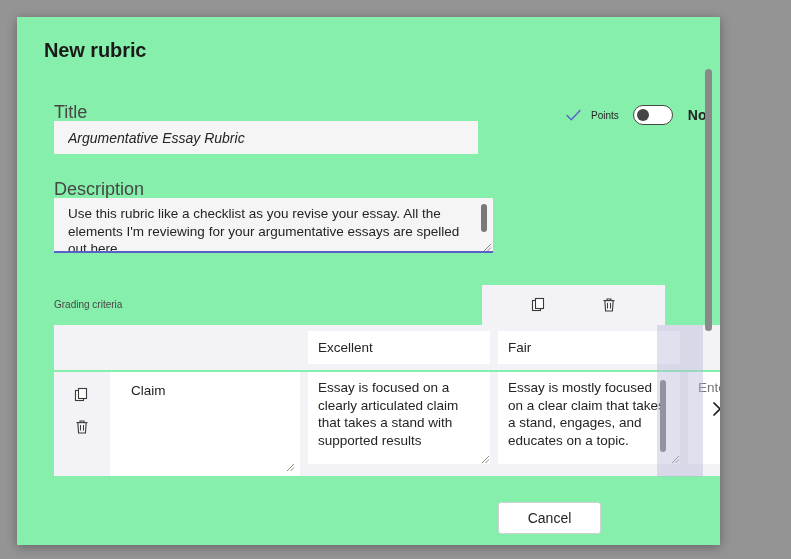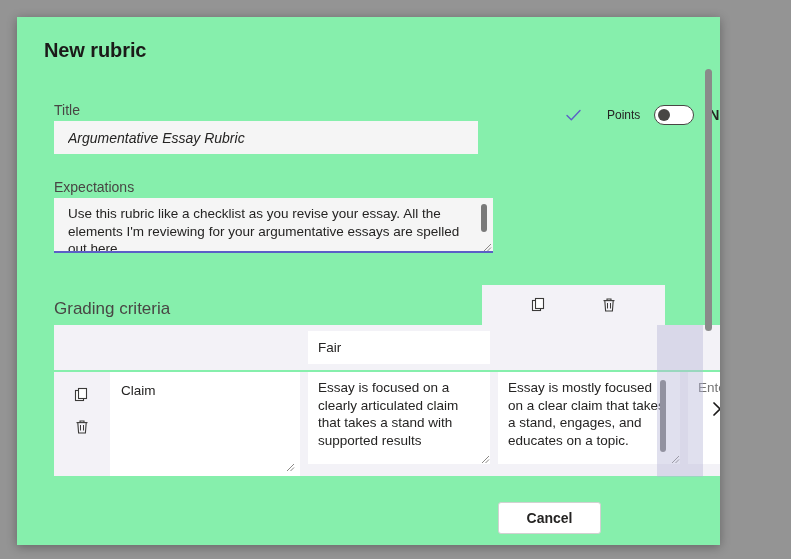--- a/index.html
+++ b/index.html
@@ -60,21 +60,21 @@
     top: 22px;
     font-size: 20px;
     font-weight: bold;
     color: #1b1a19;
     letter-spacing: -0.1px;
   }
 
   
   .field-label {
     position: absolute;
-    font-size: 14px;
+    font-size: 18px;
     color: #484644;
   }
 
   
   #title-label { left: 37px; top: 85px; }
   #title-input {
     position: absolute;
     left: 37px;
     top: 104px;
     width: 424px;
@@ -136,23 +136,22 @@
   #points-row {
     position: absolute;
     left: 548px;
     top: 88px;
     display: flex;
     align-items: center;
     gap: 9px;
   }
   #points-check { width: 17px; height: 17px; display: block; }
   #points-label {
-    font-size: 12px;
-    color: #252423;
-    margin-left: 16px;
+    font-size: 10px;
+    color: #252423;
   }
   #points-toggle {
     width: 40px;
     height: 20px;
     border-radius: 10px;
     border: 1px solid #484644;
     background: #ffffff;
     position: relative;
     box-sizing: border-box;
     margin-left: 5px;
@@ -171,21 +170,21 @@
     color: #252423;
     margin-left: 6px;
     font-weight: bold;
   }
 
   
   #criteria-label {
     position: absolute;
     left: 37px;
     top: 282px;
-    font-size: 17px;
+    font-size: 10px;
     color: #484644;
     text-align: right;
   }
 
   
   #col-toolbar {
     position: absolute;
     left: 465px;
     top: 268px;
     width: 183px;
@@ -282,21 +281,21 @@
   }
   .name-cell-box {
     position: absolute;
     left: 0; top: 0;
     width: 190px;
     height: 104px;
     background: #ffffff;
   }
   .name-text {
     position: absolute;
-    left: 11px;
+    left: 21px;
     top: 11px;
     font-size: 13.5px;
     color: #252423;
   }
   .cell-scroll {
     position: absolute;
     width: 6px;
     border-radius: 3px;
     background: #797979;
   }
@@ -343,21 +342,21 @@
     box-sizing: border-box;
     cursor: pointer;
   }
   #cancel-btn {
     left: 481px;
     top: 5px;
     width: 103px;
     background: #ffffff;
     border: 1px solid #d1d1d1;
     color: #252423;
-    font-weight: bold;
+    font-weight: normal;
   }
   #attach-btn {
     left: 608px;
     top: 5px;
     width: 103px;
     background: #5b5fc7;
     border: 1px solid #5b5fc7;
     color: #ffffff;
   }
 </style>
@@ -366,21 +365,21 @@
 
 <div id="dialog">
 
   <div id="dialog-body">
 
     <div class="dialog-title">New rubric</div>
 
     <div class="field-label" id="title-label">Title</div>
     <input id="title-input" type="text" value="Argumentative Essay Rubric" style="">
 
-    <div class="field-label" id="desc-label">Expectations</div>
+    <div class="field-label" id="desc-label">Description</div>
     <div id="desc-wrap">
       <textarea id="desc-input" style="">Use this rubric like a checklist as you revise your essay. All the elements I'm reviewing for your argumentative essays are spelled out here.</textarea>
       <div id="desc-scroll"></div>
       <div class="resize-grip" style="right:1px;bottom:3px;">
         <svg width="10" height="10" viewBox="0 0 10 10">
           <path d="M9 2 L2 9 M9 5.5 L5.5 9" stroke="#8a8886" stroke-width="1" fill="none"></path>
         </svg>
       </div>
     </div>
 
@@ -416,20 +415,23 @@
       </span>
     </div>
 
     <div id="table-clip">
       <div id="table">
 
         <div class="t-row t-head">
           <div class="c-blank"></div>
           <div class="c-name head-cell"></div>
 
+          <div class="c-level">
+            <input class="cell-input head-input" type="text" value="Excellent" style="">
+          </div>
 
 
           <div class="c-level">
             <input class="cell-input head-input" type="text" value="Fair" style="">
           </div>
         </div>
 
         <div class="t-row t-body">
           <div class="c-actions">
             <span class="icon-btn">

